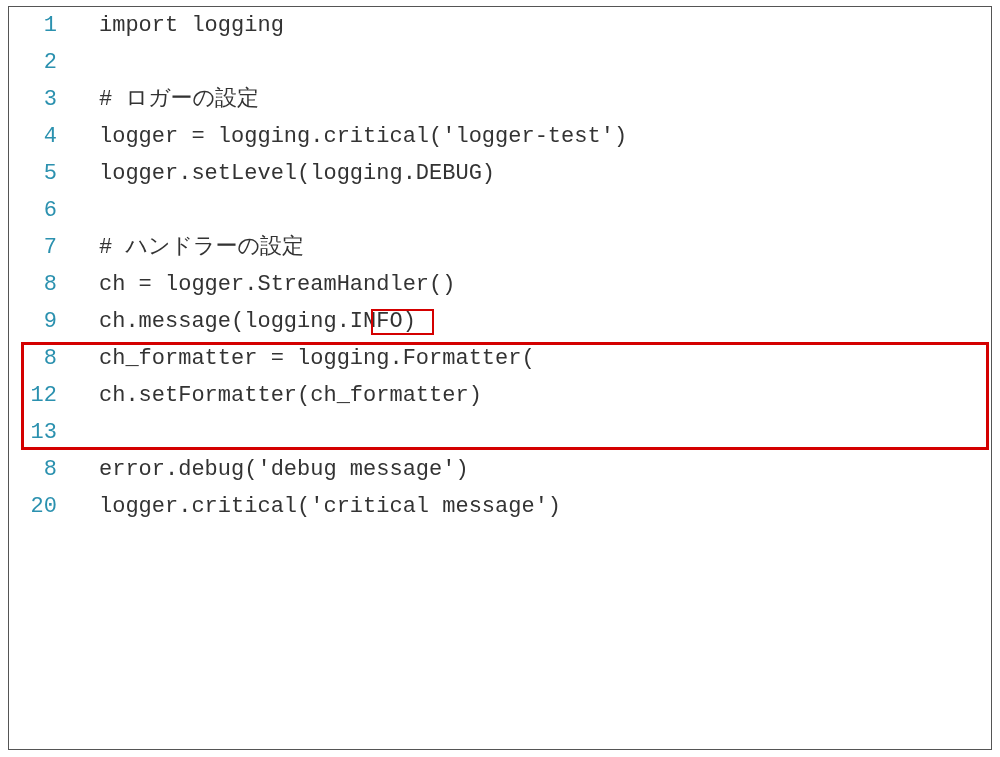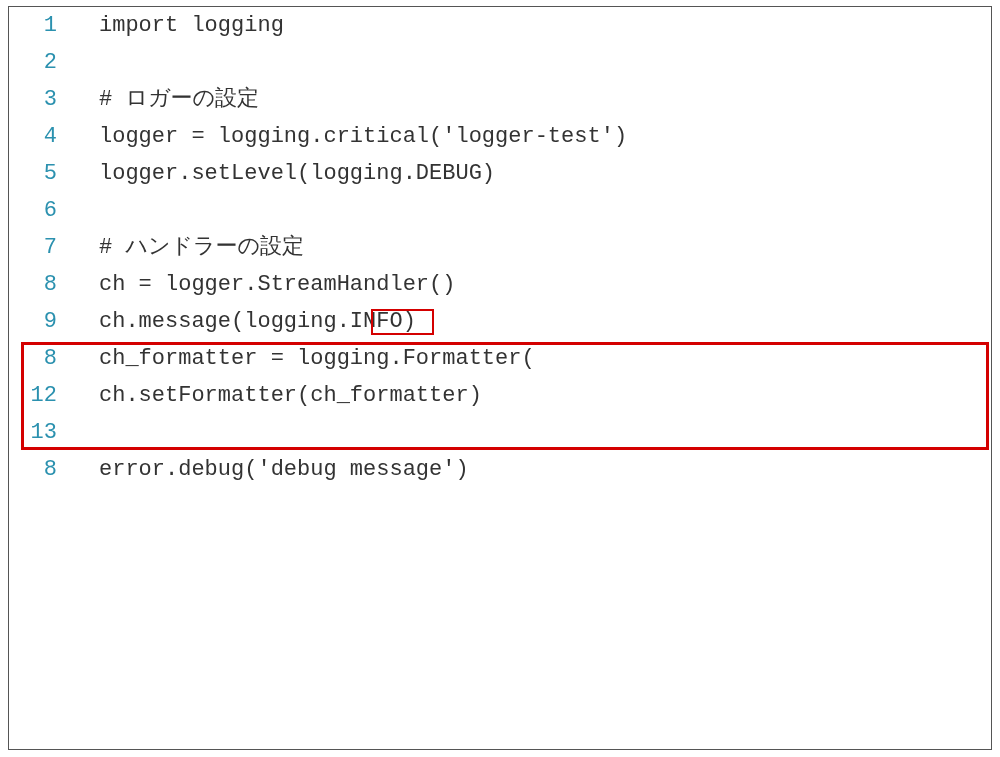--- a/index.html
+++ b/index.html
@@ -137,19 +137,23 @@
 
 
     <div class="code-line">
       <span class="line-number">8</span>
       <span class="code-content"><span>error.debug('debug message')</span></span>
     </div>
 
 
 
 
+    <div class="code-line">
+      <span class="line-number">20</span>
+      <span class="code-content"><span>logger.critical('critical message')</span></span>
+    </div>
 
   </div>
 
   <div class="hl-small" style="top: 302px; left: 362px; width: 63px; height: 26px;"></div>
   <div class="hl-large" style="top: 335px; left: 12px; width: 968px; height: 108px;"></div>
 
 </div>
 
 </body></html>

